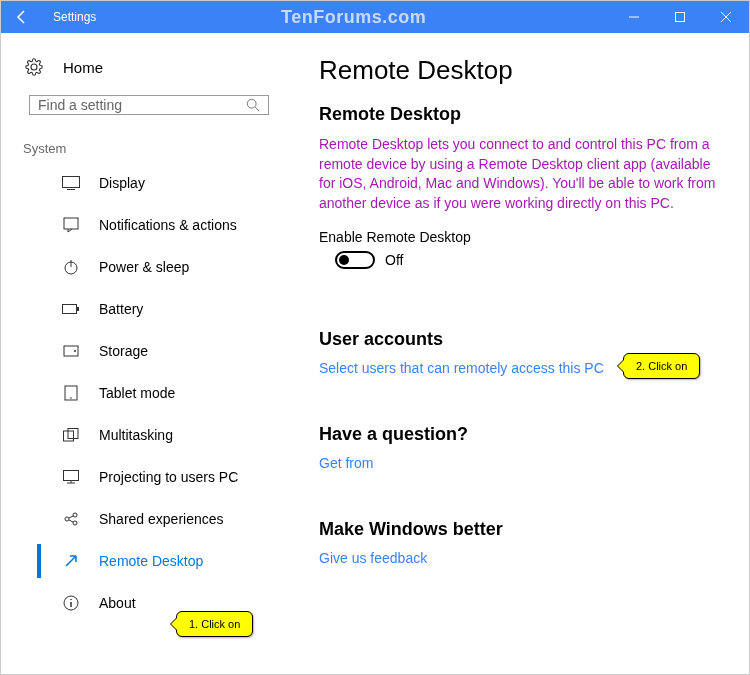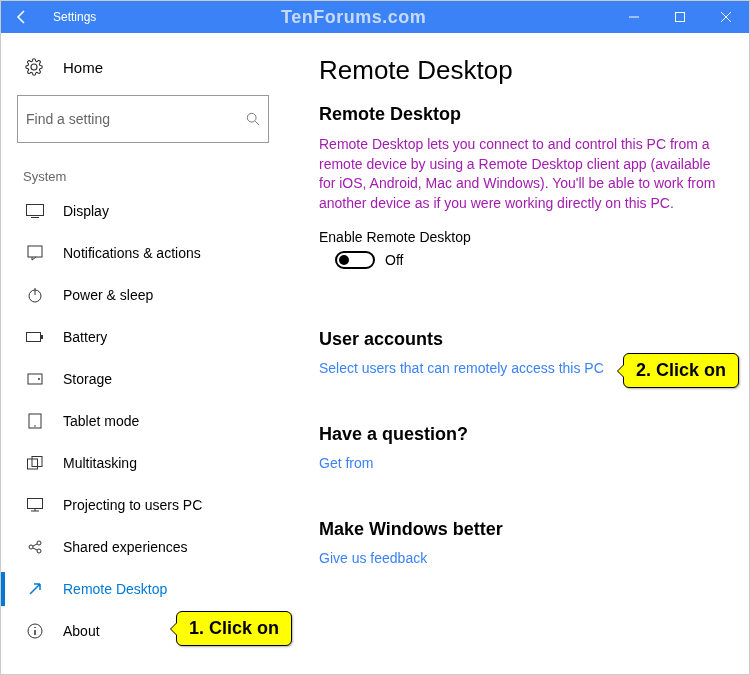--- a/index.html
+++ b/index.html
@@ -7,38 +7,38 @@
 .titlebar { height: 32px; background: #3b82f6; color: #fff; display: flex; align-items: center; }
 .titlebar .back { width: 42px; height: 32px; display: flex; align-items: center; justify-content: center; }
 .titlebar .title { padding-left: 10px; font-size: 12px; flex: 0 0 auto; }
 .titlebar .watermark { flex: 1; text-align: center; font-size: 18px; font-weight: 600; color: rgba(255,255,255,0.7); letter-spacing: 0.5px; }
 .titlebar .ctrls { display: flex; }
 .titlebar .ctrl { width: 46px; height: 32px; display: flex; align-items: center; justify-content: center; }
 .content { display: flex; height: calc(100% - 32px); }
 .sidebar { width: 288px; padding: 14px 0 0 0; }
 .home { display: flex; align-items: center; height: 40px; padding-left: 24px; font-size: 15px; }
 .home .icon { width: 20px; margin-right: 18px; }
-.search { margin: 8px 20px 8px 16px; height: 48px; border: 1px solid #999; display: flex; align-items: center; padding: 0 8px; color: #666; background: #fff; }
+.search { margin: 8px 20px 8px 28px; height: 20px; border: 1px solid #999; display: flex; align-items: center; padding: 0 8px; color: #666; background: #fff; }
 .search input { border: none; outline: none; flex: 1; font-size: 14px; color: #333; font-family: inherit; }
 .search input::placeholder { color: #666; }
 .section-label { padding: 18px 0 6px 22px; color: #666; font-size: 13px; }
-.nav-item { display: flex; align-items: center; height: 42px; padding-left: 24px; font-size: 14px; cursor: default; position: relative; }
+.nav-item { display: flex; align-items: center; height: 42px; padding-left: 24px; font-size: 14px; cursor: default; position: relative; margin-left: 36px; }
 .nav-item .icon { width: 20px; margin-right: 18px; color: #333; display: flex; align-items: center; justify-content: center; }
 .nav-item.selected { color: #0078d7; }
 .nav-item.selected .icon { color: #0078d7; }
 .nav-item.selected::before { content: ""; position: absolute; left: 0; top: 4px; bottom: 4px; width: 4px; background: #0078d7; }
 .main { flex: 1; padding: 22px 30px 0 30px; }
 h1 { font-weight: 400; font-size: 26px; margin-bottom: 18px; }
 h2 { font-weight: 600; font-size: 18px; margin-bottom: 10px; margin-top: 14px; }
 .desc { font-size: 14px; line-height: 1.4; margin-bottom: 16px; color: #a21caf; }
 .toggle-row { display: flex; align-items: center; margin: 6px 0 18px 16px; }
 .toggle { width: 40px; height: 18px; border: 2px solid #000; border-radius: 10px; position: relative; margin-right: 10px; }
 .toggle .knob { width: 10px; height: 10px; background: #000; border-radius: 50%; position: absolute; left: 2px; top: 2px; }
 .link { color: #3b82f6; font-size: 14px; margin-bottom: 6px; display: inline-block; }
-.callout { position: absolute; background: #ffff00; border: 1px solid #000; border-radius: 6px; padding: 6px 12px; font-weight: 700; font-size: 18px; box-shadow: 1px 1px 2px rgba(0,0,0,0.3); }
+.callout { position: absolute; background: #ffff00; border: 1px solid #000; border-radius: 6px; padding: 6px 12px; font-weight: 400; font-size: 11px; box-shadow: 1px 1px 2px rgba(0,0,0,0.3); }
 .callout::before { content: ""; position: absolute; left: -14px; top: 50%; transform: translateY(-50%); border: 8px solid transparent; border-right-color: #ffff00; }
 .callout::after { content: ""; position: absolute; left: -15px; top: 50%; transform: translateY(-50%); border: 8px solid transparent; border-right-color: #000; z-index: -1; }
 .sep { height: 28px; }
 svg { display: block; }
 </style>
 </head>
 <body>
 
 <div class="titlebar">
   <div class="back">

